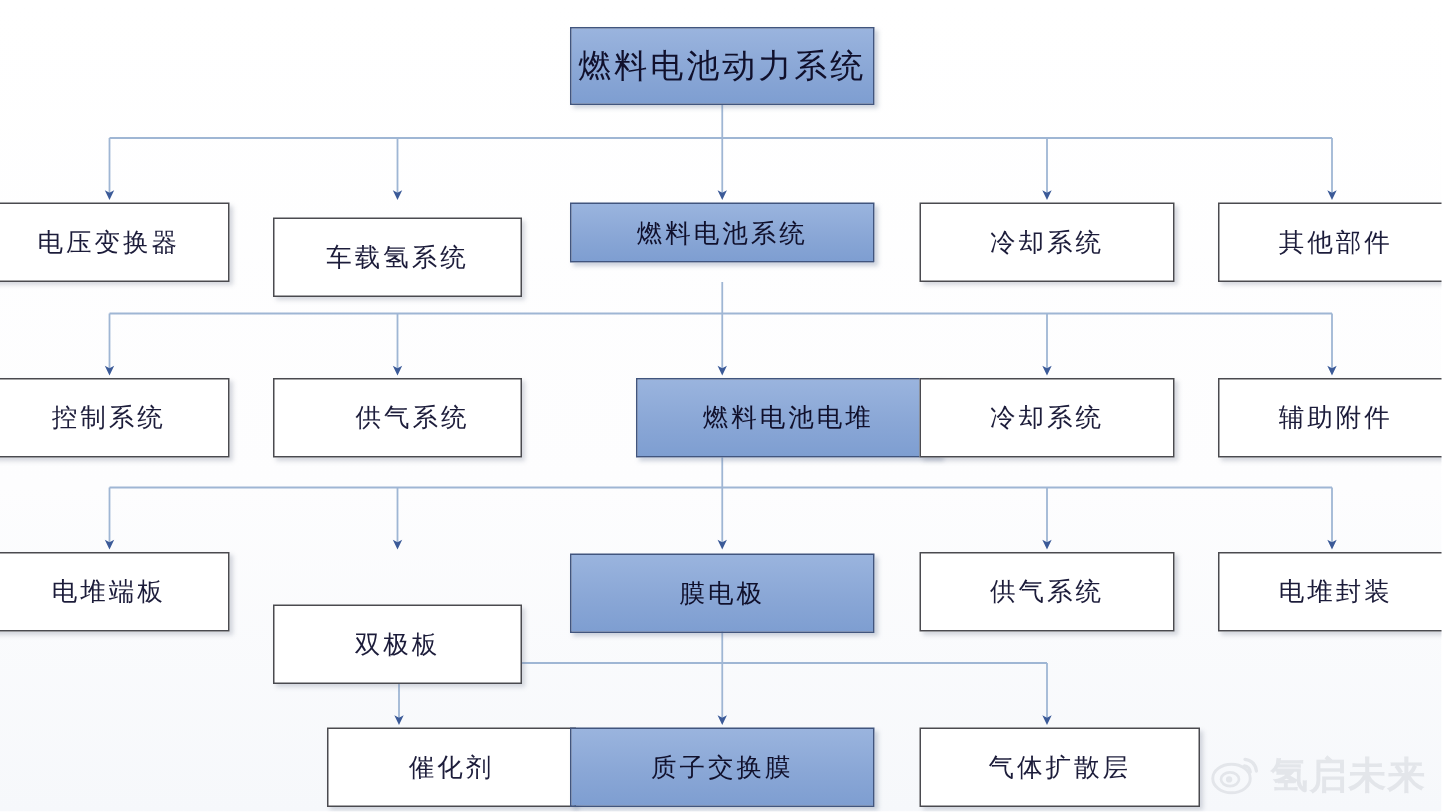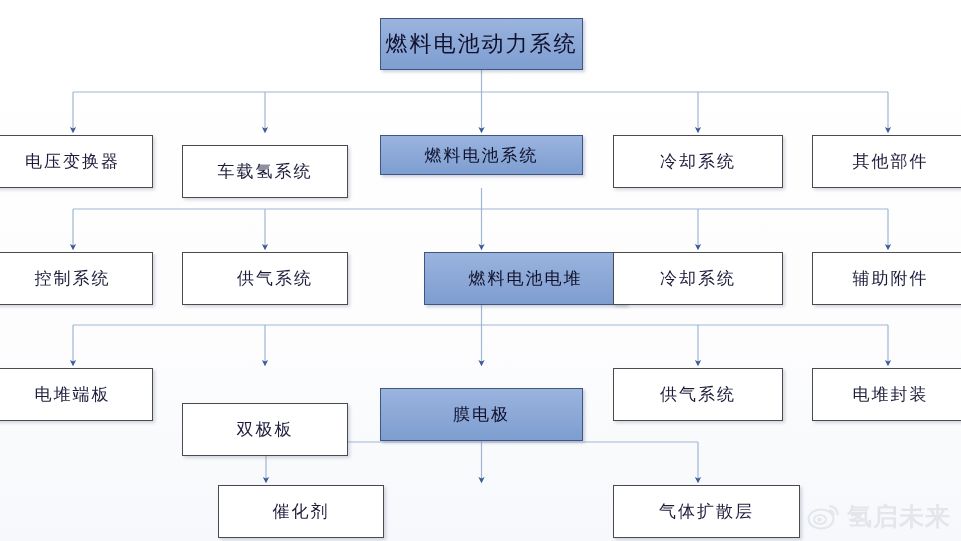--- a/index.html
+++ b/index.html
@@ -135,25 +135,26 @@
   <div class="node plain" style="left:812px; top:135px; width:157px; height:53px;">其他部件</div>
 
   <div class="node plain" style="left:-8px; top:252px; width:161px; height:53px;">控制系统</div>
   <div class="node plain" style="left:182px; top:252px; width:166px; height:53px;padding-left:20px;">供气系统</div>
   <div class="node accent" style="left:380px; top:252px; width:203px; height:53px;margin-left:44px;">燃料电池电堆</div>
   <div class="node plain" style="left:613px; top:252px; width:170px; height:53px;">冷却系统</div>
   <div class="node plain" style="left:812px; top:252px; width:157px; height:53px;">辅助附件</div>
 
   <div class="node plain" style="left:-8px; top:368px; width:161px; height:53px;">电堆端板</div>
   <div class="node plain" style="left:182px; top:368px; width:166px; height:53px;margin-top:35px;">双极板</div>
-  <div class="node accent" style="left:380px; top:388px; width:203px; height:53px;">膜电极</div>
+  <div class="node accent" style="left:380px; top:369px; width:203px; height:53px;">膜电极</div>
   <div class="node plain" style="left:613px; top:368px; width:170px; height:53px;">供气系统</div>
   <div class="node plain" style="left:812px; top:368px; width:157px; height:53px;">电堆封装</div>
 
   <div class="node plain" style="left:182px; top:485px; width:166px; height:53px;margin-left:36px;">催化剂</div>
+  <div class="node accent" style="left:380px; top:485px; width:203px; height:53px;">质子交换膜</div>
   <div class="node plain" style="left:613px; top:485px; width:187px; height:53px;">气体扩散层</div>
 
   <div id="watermark">
     <span>
       <svg width="34" height="28" viewBox="0 0 34 28">
         <ellipse cx="14" cy="16" rx="12.5" ry="9.5" fill="none" stroke="#b8bcc4" stroke-width="2"></ellipse>
         <ellipse cx="13" cy="16.5" rx="6" ry="4.6" fill="none" stroke="#b8bcc4" stroke-width="1.8"></ellipse>
         <circle cx="12.4" cy="16.6" r="2.1" fill="#b8bcc4"></circle>
         <path d="M23,3.2 a8.2,8.2 0 0 1 7.6,7.8" fill="none" stroke="#b8bcc4" stroke-width="2.2" stroke-linecap="round"></path>
         <path d="M22.6,7.6 a4.3,4.3 0 0 1 3.9,4.1" fill="none" stroke="#b8bcc4" stroke-width="2.2" stroke-linecap="round"></path>

